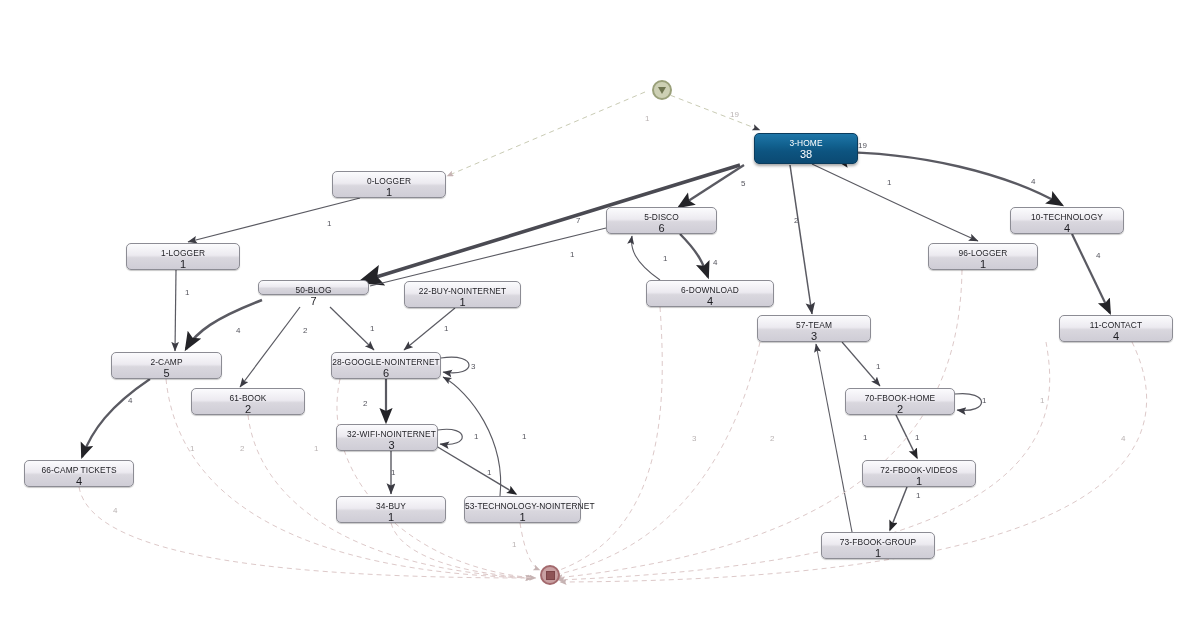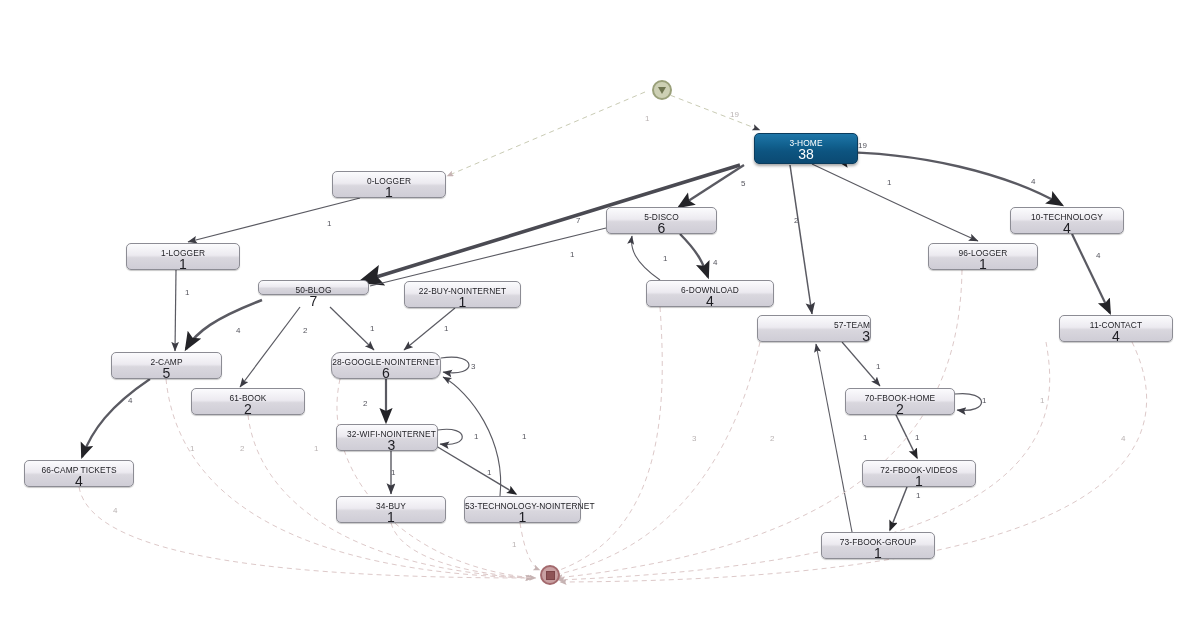--- a/index.html
+++ b/index.html
@@ -21,21 +21,21 @@
   }
   .node .nlabel{
     display:block;
     font-size:8.4px;
     letter-spacing:.1px;
     line-height:11px;
     white-space:nowrap;
   }
   .node .ncount{
     display:block;
-    font-size:14px;
+    font-size:11px;
     line-height:11px;
   }
   .node.primary{
     border:1px solid #0b3c5d;
     background:linear-gradient(to bottom,#1f76a8 0%,#11618f 38%,#0d5480 60%,#0b4a73 100%);
     color:#ffffff;
     box-shadow:0 2px 3px rgba(0,0,0,0.35);
   }
 
   .marker{position:absolute;z-index:4;}
@@ -193,21 +193,21 @@
         <span class="ncount">1</span>
       </div>
       <div class="node" style="left: 606px; top: 207px; width: 111px; height: 27px;">
         <span class="nlabel">5-DISCO</span>
         <span class="ncount">6</span>
       </div>
       <div class="node" style="left: 646px; top: 280px; width: 128px; height: 27px;">
         <span class="nlabel">6-DOWNLOAD</span>
         <span class="ncount">4</span>
       </div>
-      <div class="node" style="left: 757px; top: 315px; width: 114px; height: 27px; text-align: right;">
+      <div class="node" style="left: 757px; top: 315px; width: 114px; height: 27px;">
         <span class="nlabel">57-TEAM</span>
         <span class="ncount">3</span>
       </div>
       <div class="node" style="left: 928px; top: 243px; width: 110px; height: 27px;">
         <span class="nlabel">96-LOGGER</span>
         <span class="ncount">1</span>
       </div>
       <div class="node" style="left: 1010px; top: 207px; width: 114px; height: 27px;">
         <span class="nlabel">10-TECHNOLOGY</span>
         <span class="ncount">4</span>
@@ -217,21 +217,21 @@
         <span class="ncount">4</span>
       </div>
       <div class="node" style="left: 111px; top: 352px; width: 111px; height: 27px;">
         <span class="nlabel">2-CAMP</span>
         <span class="ncount">5</span>
       </div>
       <div class="node" style="left: 191px; top: 388px; width: 114px; height: 27px;">
         <span class="nlabel">61-BOOK</span>
         <span class="ncount">2</span>
       </div>
-      <div class="node" style="left: 331px; top: 352px; width: 110px; height: 27px; border-radius: 9px;">
+      <div class="node" style="left: 331px; top: 352px; width: 110px; height: 27px;">
         <span class="nlabel">28-GOOGLE-NOINTERNET</span>
         <span class="ncount">6</span>
       </div>
       <div class="node" style="left: 24px; top: 460px; width: 110px; height: 27px;">
         <span class="nlabel">66-CAMP TICKETS</span>
         <span class="ncount">4</span>
       </div>
       <div class="node" style="left: 336px; top: 424px; width: 102px; height: 27px; padding-left: 9px;">
         <span class="nlabel">32-WIFI-NOINTERNET</span>
         <span class="ncount">3</span>

